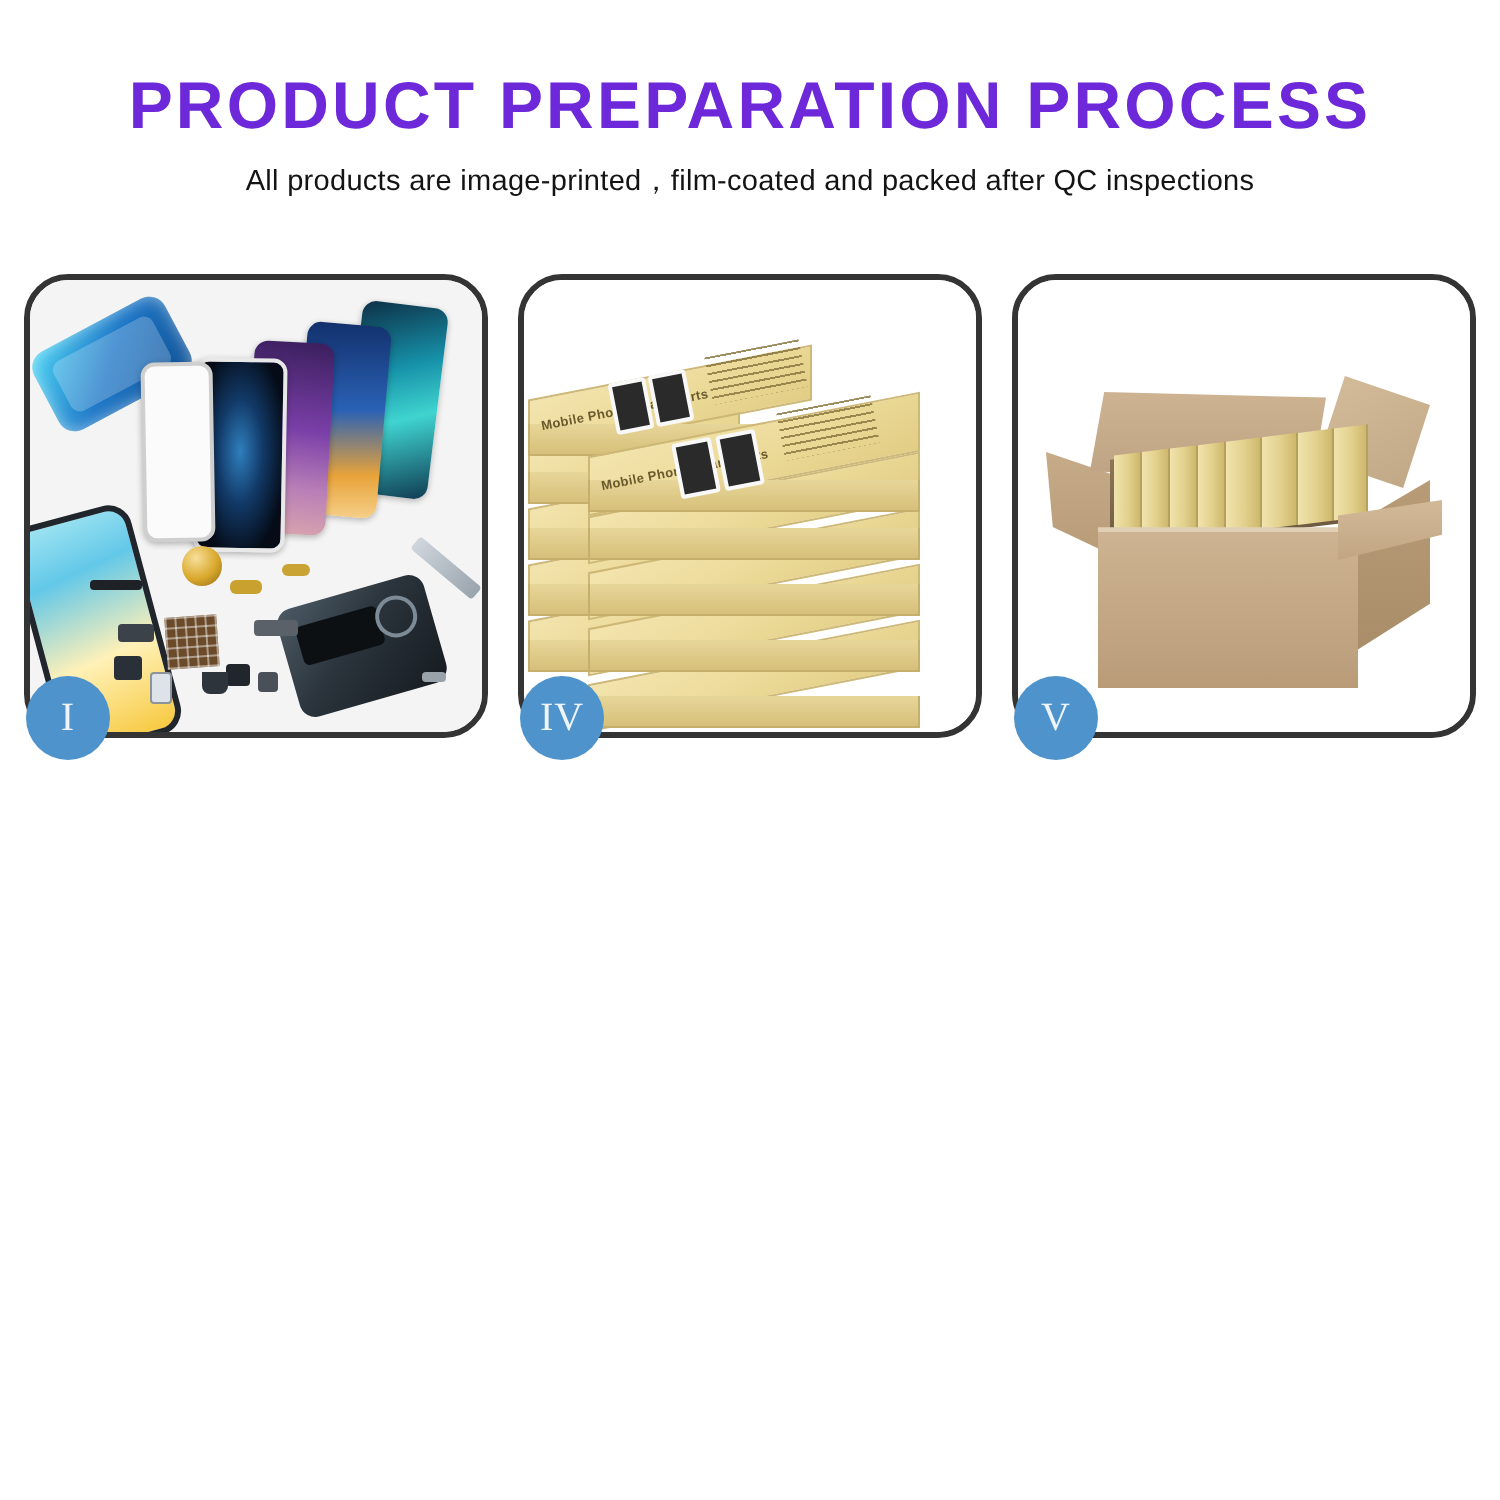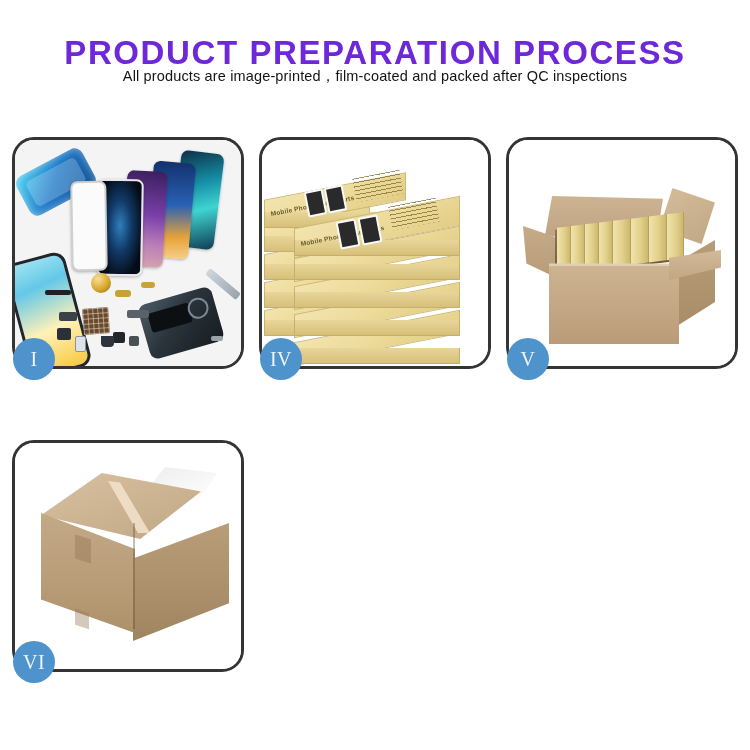--- a/index.html
+++ b/index.html
@@ -25,20 +25,21 @@
   }
   #page-title {
     font-size: 33px;
     font-weight: 600;
     letter-spacing: 1.6px;
     color: #6d28d9;
     line-height: 1;
     white-space: nowrap;
   }
   #page-subtitle {
+    margin-top: 15px;
     font-size: 14.5px;
     font-weight: 400;
     letter-spacing: 0.15px;
     color: #141414;
     line-height: 1;
     white-space: nowrap;
   }
 
   
   #panel-grid {
@@ -541,27 +542,14 @@
         <div class="stick" style="left:110px; width:16px;"></div>
       </div>
       <div class="crim"></div>
       <div class="cside"></div>
       <div class="cfront"></div>
       <div class="flapFront"></div>
     </div>
     <div class="badge">V</div>
   </div>
 
-  <div class="panel">
-    <div class="panel-photo p6">
-      <div class="shadow"></div>
-      <div class="top"></div>
-      <div class="tape"></div>
-      <div class="face-l"></div>
-      <div class="face-r"></div>
-      <div class="seam"></div>
-      <div class="patch1"></div>
-      <div class="patch2"></div>
-    </div>
-    <div class="badge">VI</div>
-  </div>
 
 </div>
 
 </body></html>

